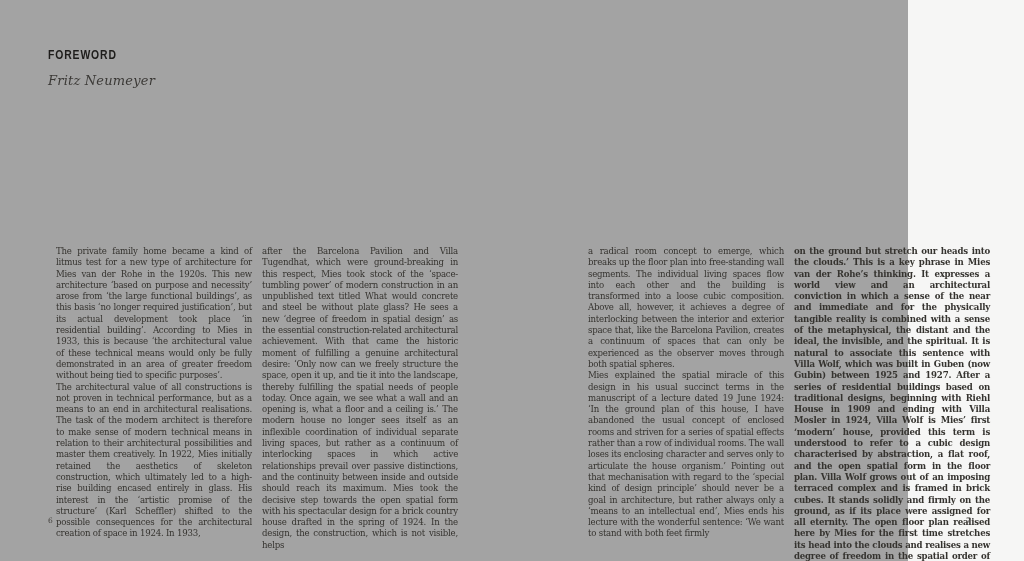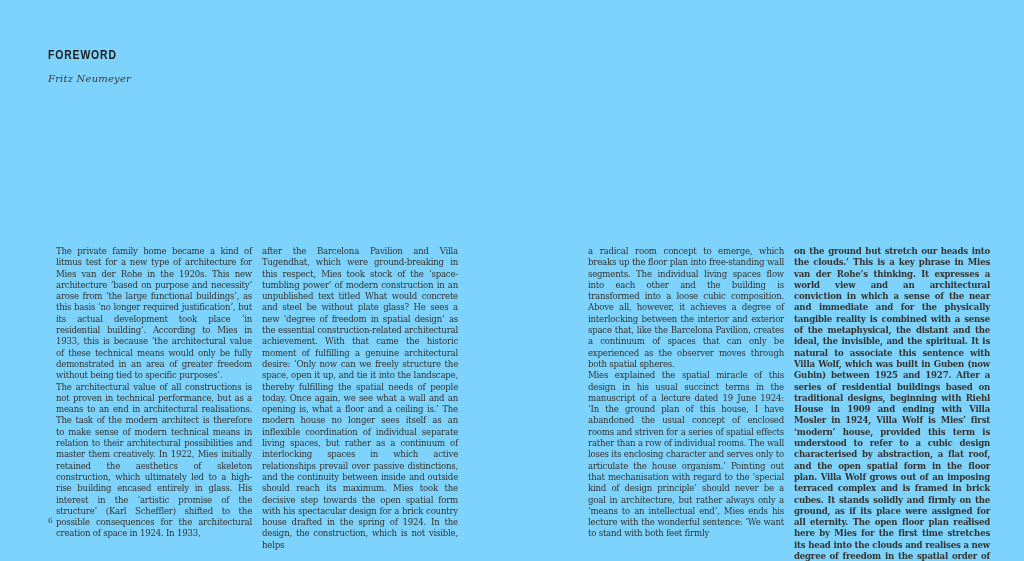--- a/index.html
+++ b/index.html
@@ -1,33 +1,33 @@
 <!DOCTYPE html>
 <html lang="en"><head>
 <meta charset="utf-8">
 <style>
   html,body{margin:0;padding:0;}
   body{
     width:1024px;height:561px;overflow:hidden;
     background:#f6f6f5;
     font-family:"DejaVu Serif","Liberation Serif",serif;
   }
-  .spread{position:relative;width:1024px;height:561px;background:#7dd3fc;}
+  .spread{position:relative;width:908px;height:561px;background:#a3a3a3;}
   .page{position:absolute;top:0;width:512px;height:561px;}
   .page-left{left:0;}
   .page-right{left:512px;}
   .title{
     position:absolute;left:48px;top:47px;
     font-family:"Liberation Sans","DejaVu Sans",sans-serif;
     font-weight:700;font-size:13px;letter-spacing:1.1px;color:#1e1d1b;
     transform:scaleX(0.80);transform-origin:left top;white-space:nowrap;
   }
   .author{
     position:absolute;left:48px;top:73px;
-    font-style:italic;font-size:10px;letter-spacing:0.2px;color:#3b3936;
+    font-style:italic;font-size:13px;letter-spacing:0.2px;color:#3b3936;
   }
   .col{
     position:absolute;top:246px;width:196px;
     text-align:justify;text-justify:inter-word;
     font-size:8.6px;line-height:11.3px;letter-spacing:-0.22px;
     color:#35332f;
     margin-left:8px;
   }
   .col p{margin:0;padding:0;}
   .col .italic{}

